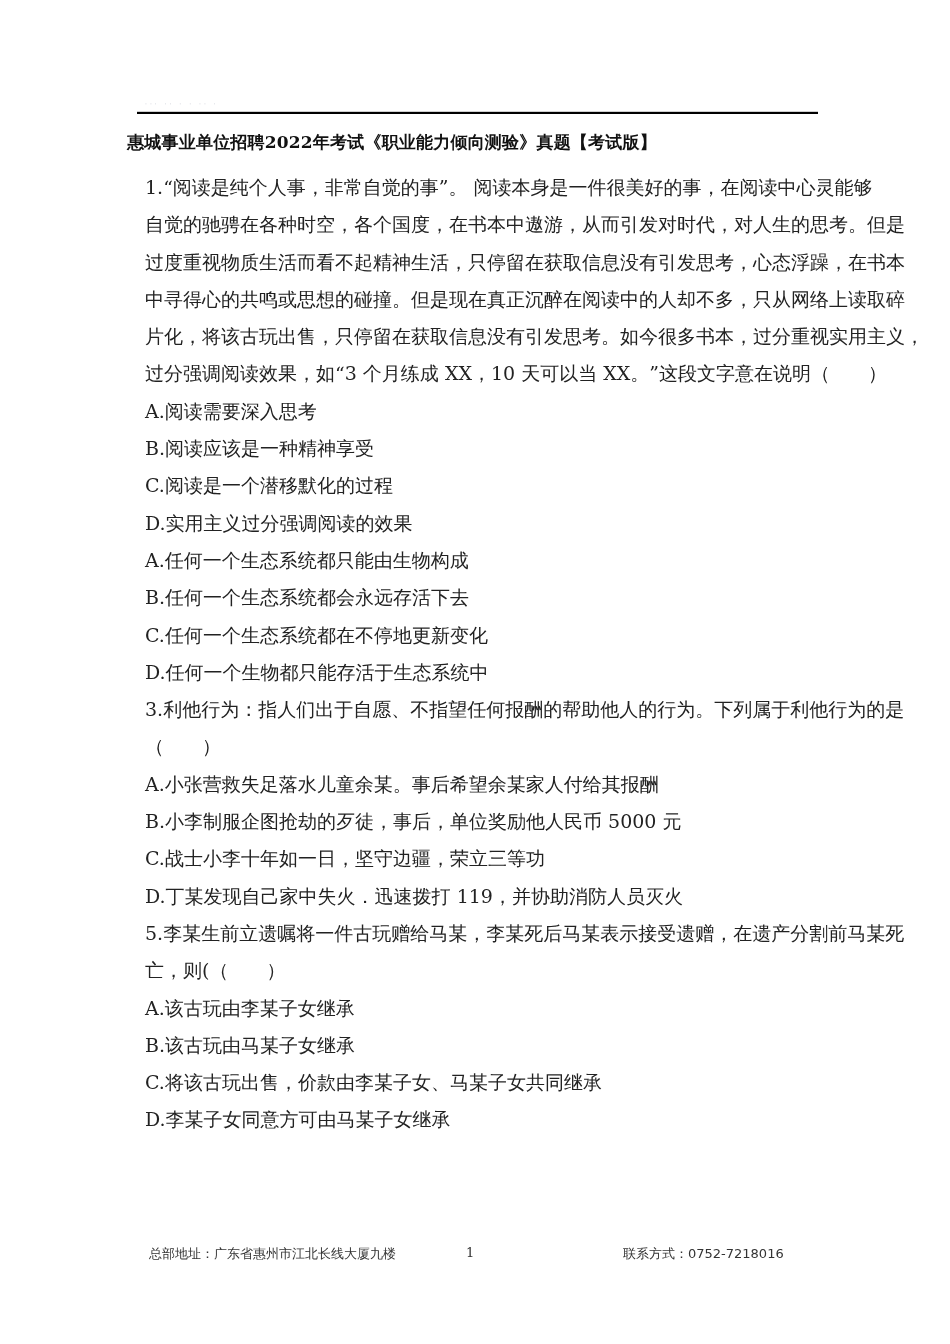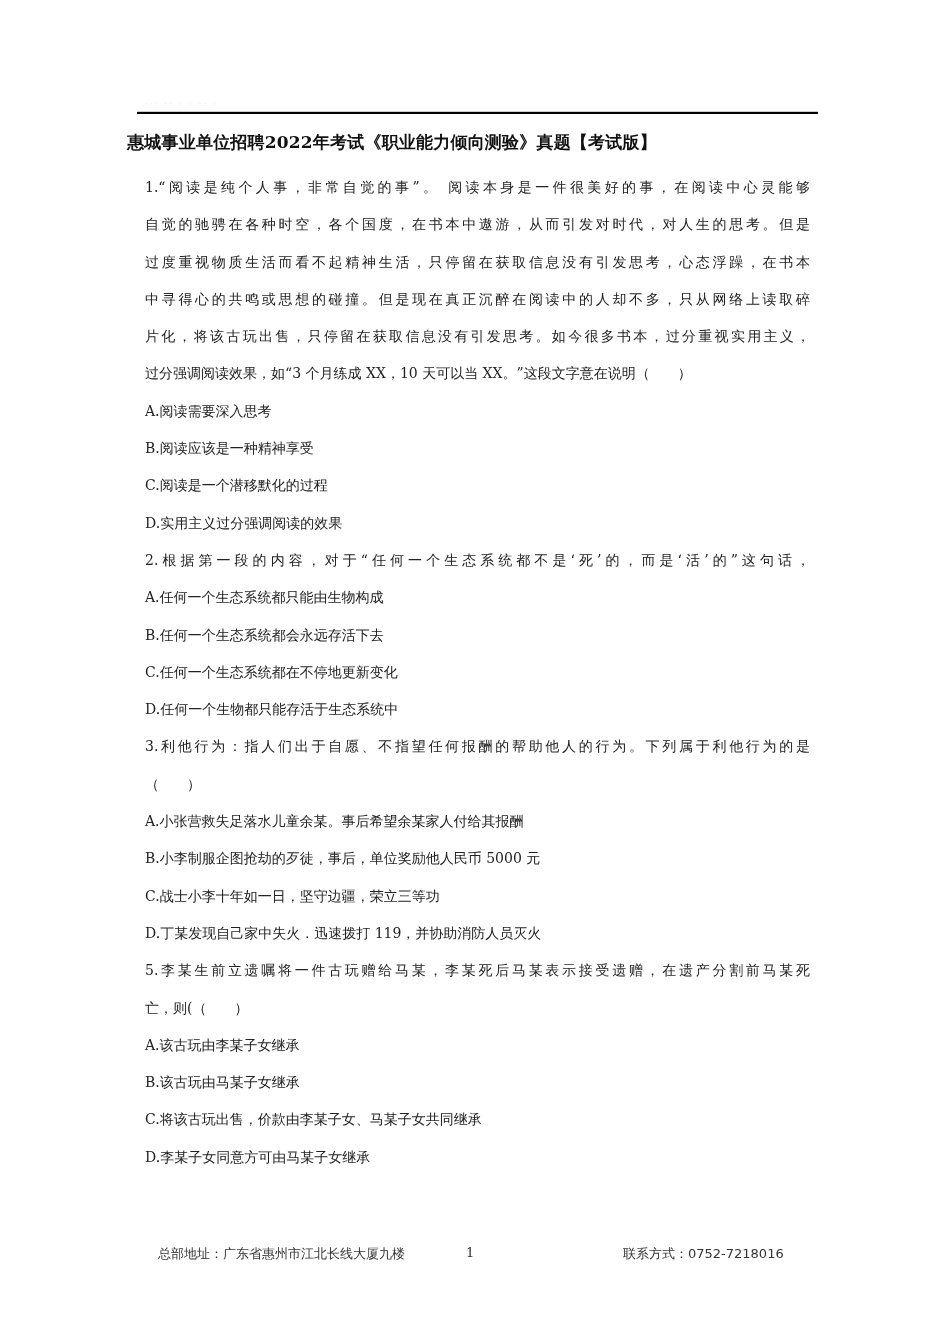--- a/index.html
+++ b/index.html
@@ -46,40 +46,40 @@
     }
     .content {
       position: absolute;
       left: 145px;
       top: 176px;
       width: 665px;
     }
     .line {
       height: 37.3px;
       line-height: 22px;
-      font-size: 14px;
+      font-size: 19px;
       white-space: nowrap;
       color: #222;
     }
     .line.justify {
       text-align: justify;
       text-align-last: justify;
     }
     .footer {
       position: absolute;
       top: 1245px;
       left: 145px;
       width: 650px;
       height: 20px;
       font-size: 13px;
       color: #333;
     }
     .footer .addr {
       position: absolute;
-      left: 13px;
+      left: 4px;
       top: 0;
       font-family: "DejaVu Serif", "Liberation Serif", serif;
     }
     .footer .page-num {
       position: absolute;
       left: 321px;
       top: 0;
     }
     .footer .contact {
       position: absolute;
@@ -105,21 +105,20 @@
     <div class="line justify">中寻得心的共鸣或思想的碰撞。但是现在真正沉醉在阅读中的人却不多，只从网络上读取碎</div>
     <div class="line justify">片化，将该古玩出售，只停留在获取信息没有引发思考。如今很多书本，过分重视实用主义，</div>
     <div class="line">过分强调阅读效果，如“3 个月练成 XX，10 天可以当 XX。”这段文字意在说明（　　）</div>
     <div class="line">A.阅读需要深入思考</div>
     <div class="line">B.阅读应该是一种精神享受</div>
     <div class="line">C.阅读是一个潜移默化的过程</div>
     <div class="line">D.实用主义过分强调阅读的效果</div>
   </div>
 
   <div>
-    <div class="line justify">2.根据第一段的内容，对于“任何一个生态系统都不是‘死’的，而是‘活’的”这句话，</div>
     <div class="line">A.任何一个生态系统都只能由生物构成</div>
     <div class="line">B.任何一个生态系统都会永远存活下去</div>
     <div class="line">C.任何一个生态系统都在不停地更新变化</div>
     <div class="line">D.任何一个生物都只能存活于生态系统中</div>
   </div>
 
   <div>
     <div class="line justify">3.利他行为：指人们出于自愿、不指望任何报酬的帮助他人的行为。下列属于利他行为的是</div>
     <div class="line">（　　）</div>
     <div class="line">A.小张营救失足落水儿童余某。事后希望余某家人付给其报酬</div>

